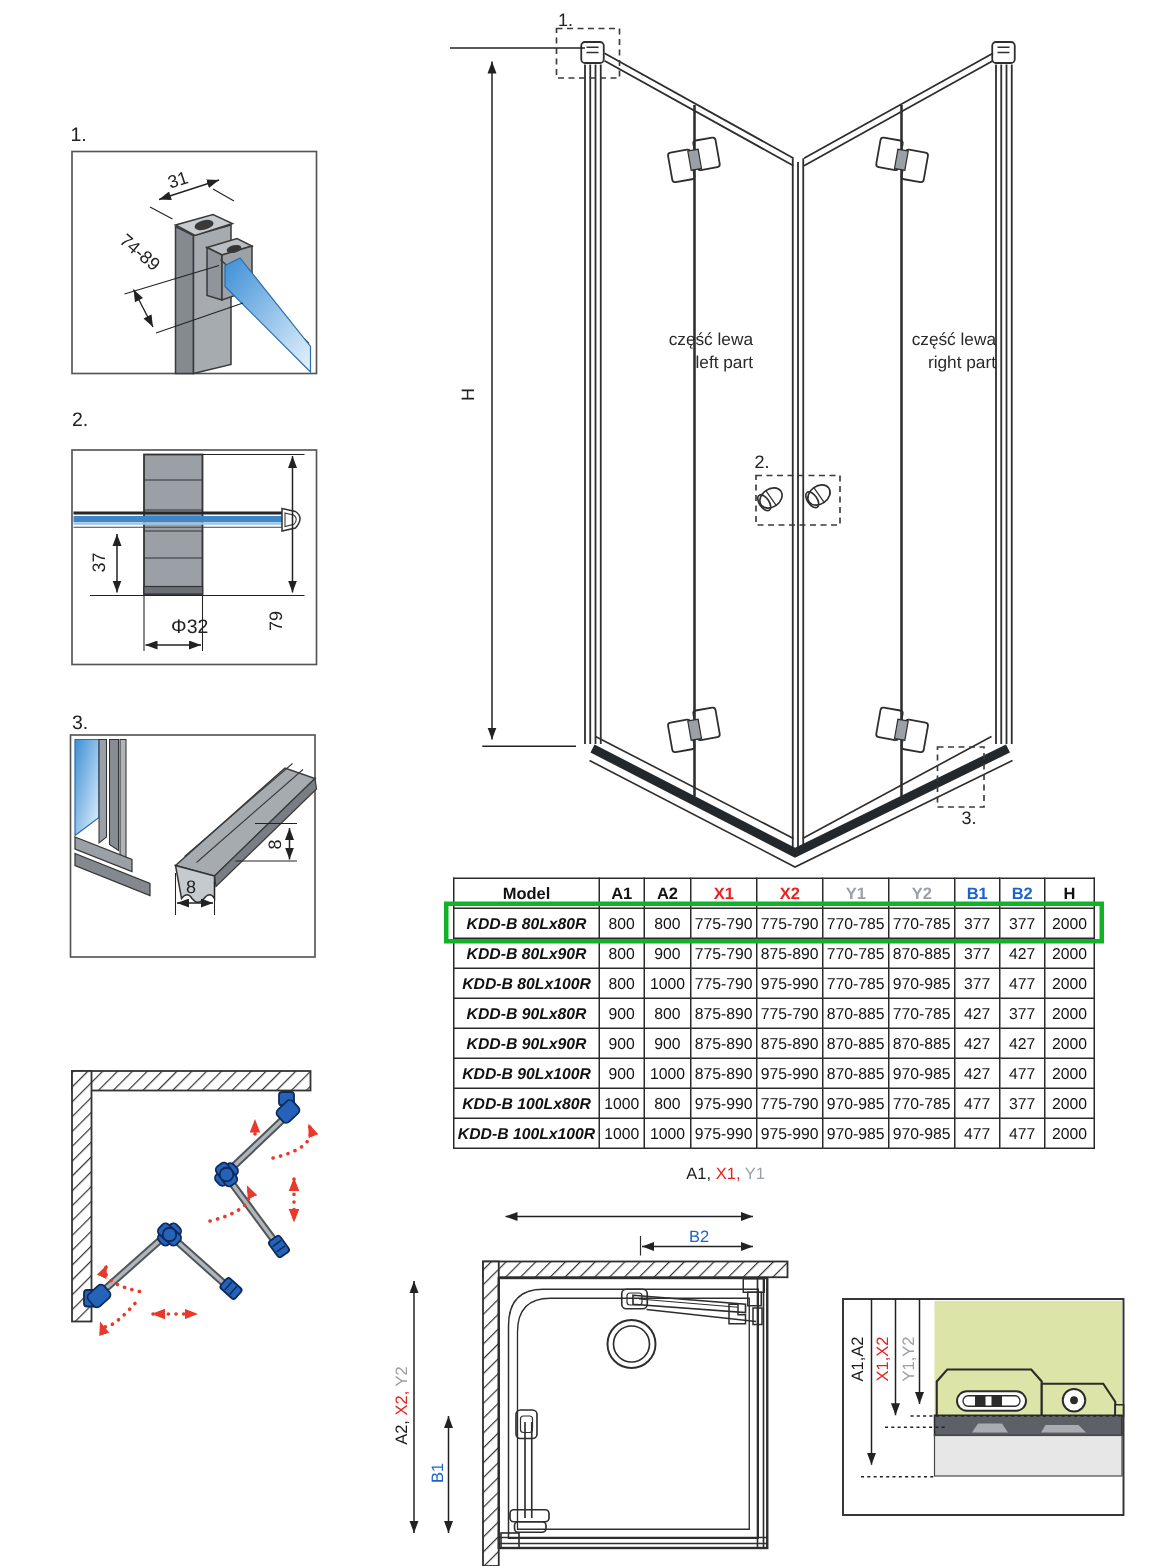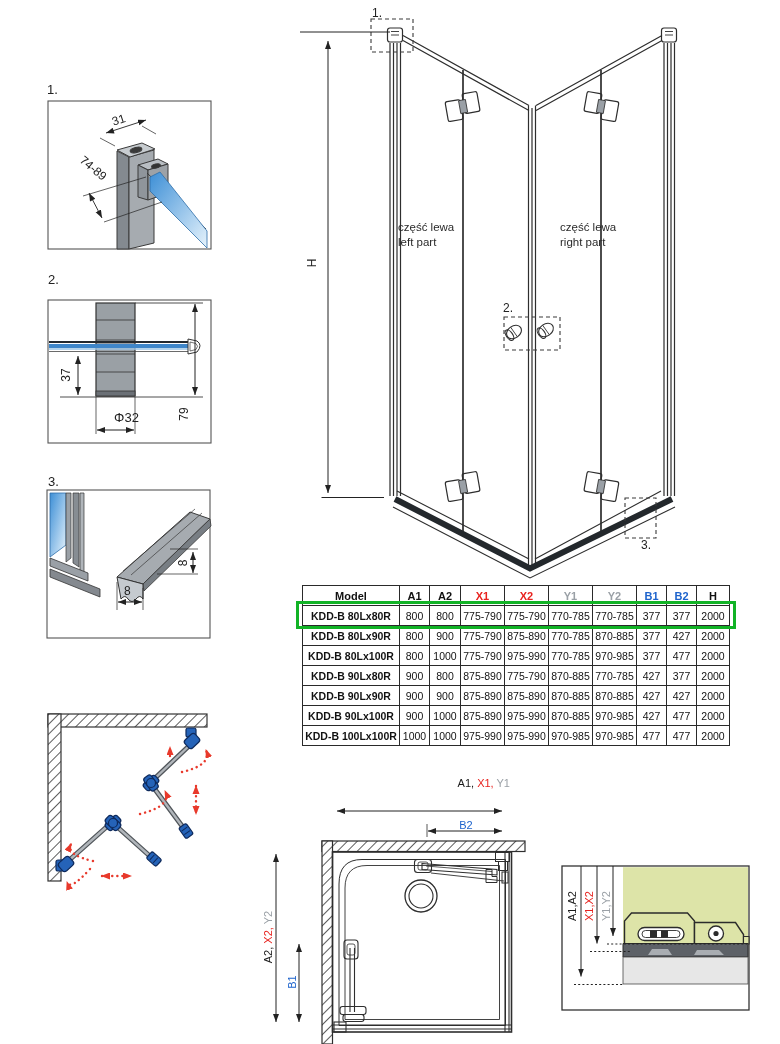--- a/index.html
+++ b/index.html
@@ -3,33 +3,33 @@
 <meta charset="utf-8">
 <style>
   html,body{margin:0;padding:0;background:#fff;}
   #page{position:relative;width:780px;height:1044px;background:#fff;overflow:hidden;
         font-family:"Liberation Sans",sans-serif;color:#1a1a1a;}
   #art{position:absolute;left:0;top:0;z-index:1;}
   .lbl{position:absolute;z-index:3;white-space:nowrap;color:#222;}
   .callout{font-size:13px;}
   .dimnum{font-size:12px;}
   .small{font-size:11px;}
-  .partlbl{font-size:11.5px;line-height:14.5px;text-align:left;width:104px;color:#2a2a2a;}
+  .partlbl{font-size:11.5px;line-height:14.5px;text-align:right;width:104px;color:#2a2a2a;}
   .rot90{transform:rotate(-90deg);transform-origin:center center;text-align:center;}
   .c-dark{color:#1a1a1a;}
   .c-red{color:#e8231f;}
   .c-gray{color:#9aa0a6;}
   .c-blue{color:#1d63cc;}
   
   #spec{position:absolute;left:302px;top:585px;z-index:2;border-collapse:collapse;table-layout:fixed;background:#fff;}
   #spec th,#spec td{border:1px solid #2a2a2a;text-align:center;vertical-align:middle;
         padding:0;height:19px;font-size:10.5px;white-space:nowrap;overflow:hidden;}
   #spec th{font-weight:bold;font-size:11px;}
   #spec td{color:#111;}
-  #spec td.model{font-weight:bold;font-size:10.5px;}
+  #spec td.model{font-weight:bold;font-style:italic;font-size:10.5px;}
   #spec th.h-dark{color:#111;margin-top:48px;} #spec th.h-red{color:#e8231f;}
   #spec th.h-gray{color:#9aa0a6;} #spec th.h-blue{color:#1d63cc;}
   #hl-row{position:absolute;left:296px;top:601px;width:440px;height:28px;z-index:4;
         border:3.5px solid #11b326;box-sizing:border-box;pointer-events:none;background:transparent;}
 </style>
 </head>
 <body>
 
 <div id="page">
 
@@ -437,20 +437,32 @@
           <td>1000</td>
           <td>875-890</td>
           <td>975-990</td>
           <td>870-885</td>
           <td>970-985</td>
           <td>427</td>
           <td>477</td>
           <td>2000</td>
         </tr>
         <tr>
+          <td class="model">KDD-B 100Lx80R</td>
+          <td>1000</td>
+          <td>800</td>
+          <td>975-990</td>
+          <td>775-790</td>
+          <td>970-985</td>
+          <td>770-785</td>
+          <td>477</td>
+          <td>377</td>
+          <td>2000</td>
+        </tr>
+        <tr>
           <td class="model">KDD-B 100Lx100R</td>
           <td>1000</td>
           <td>1000</td>
           <td>975-990</td>
           <td>975-990</td>
           <td>970-985</td>
           <td>970-985</td>
           <td>477</td>
           <td>477</td>
           <td>2000</td>

